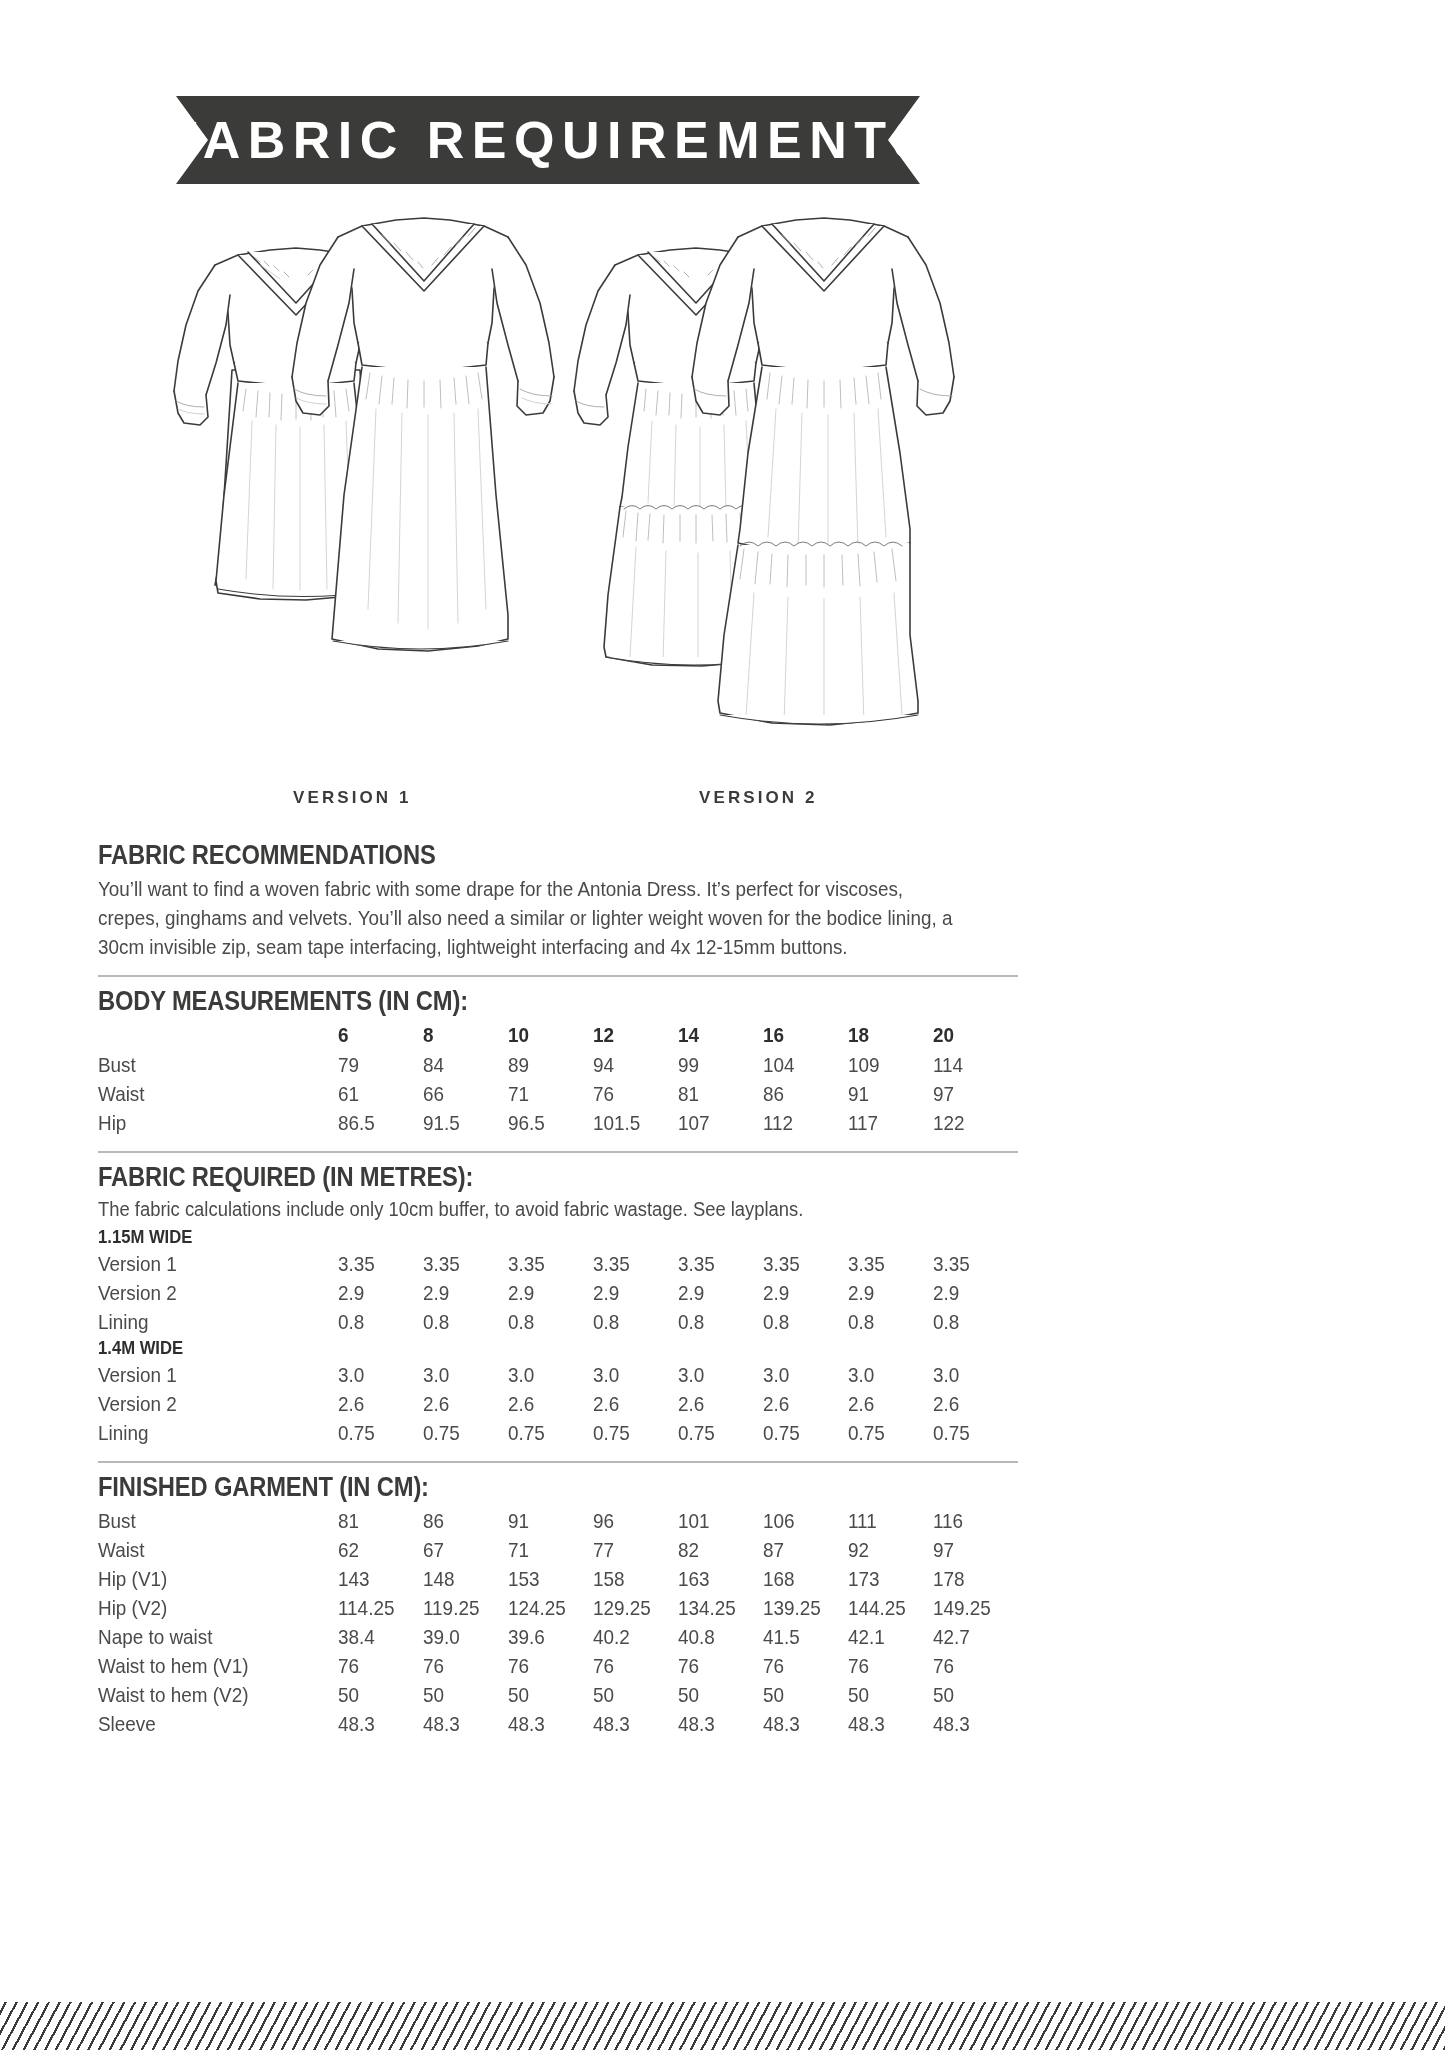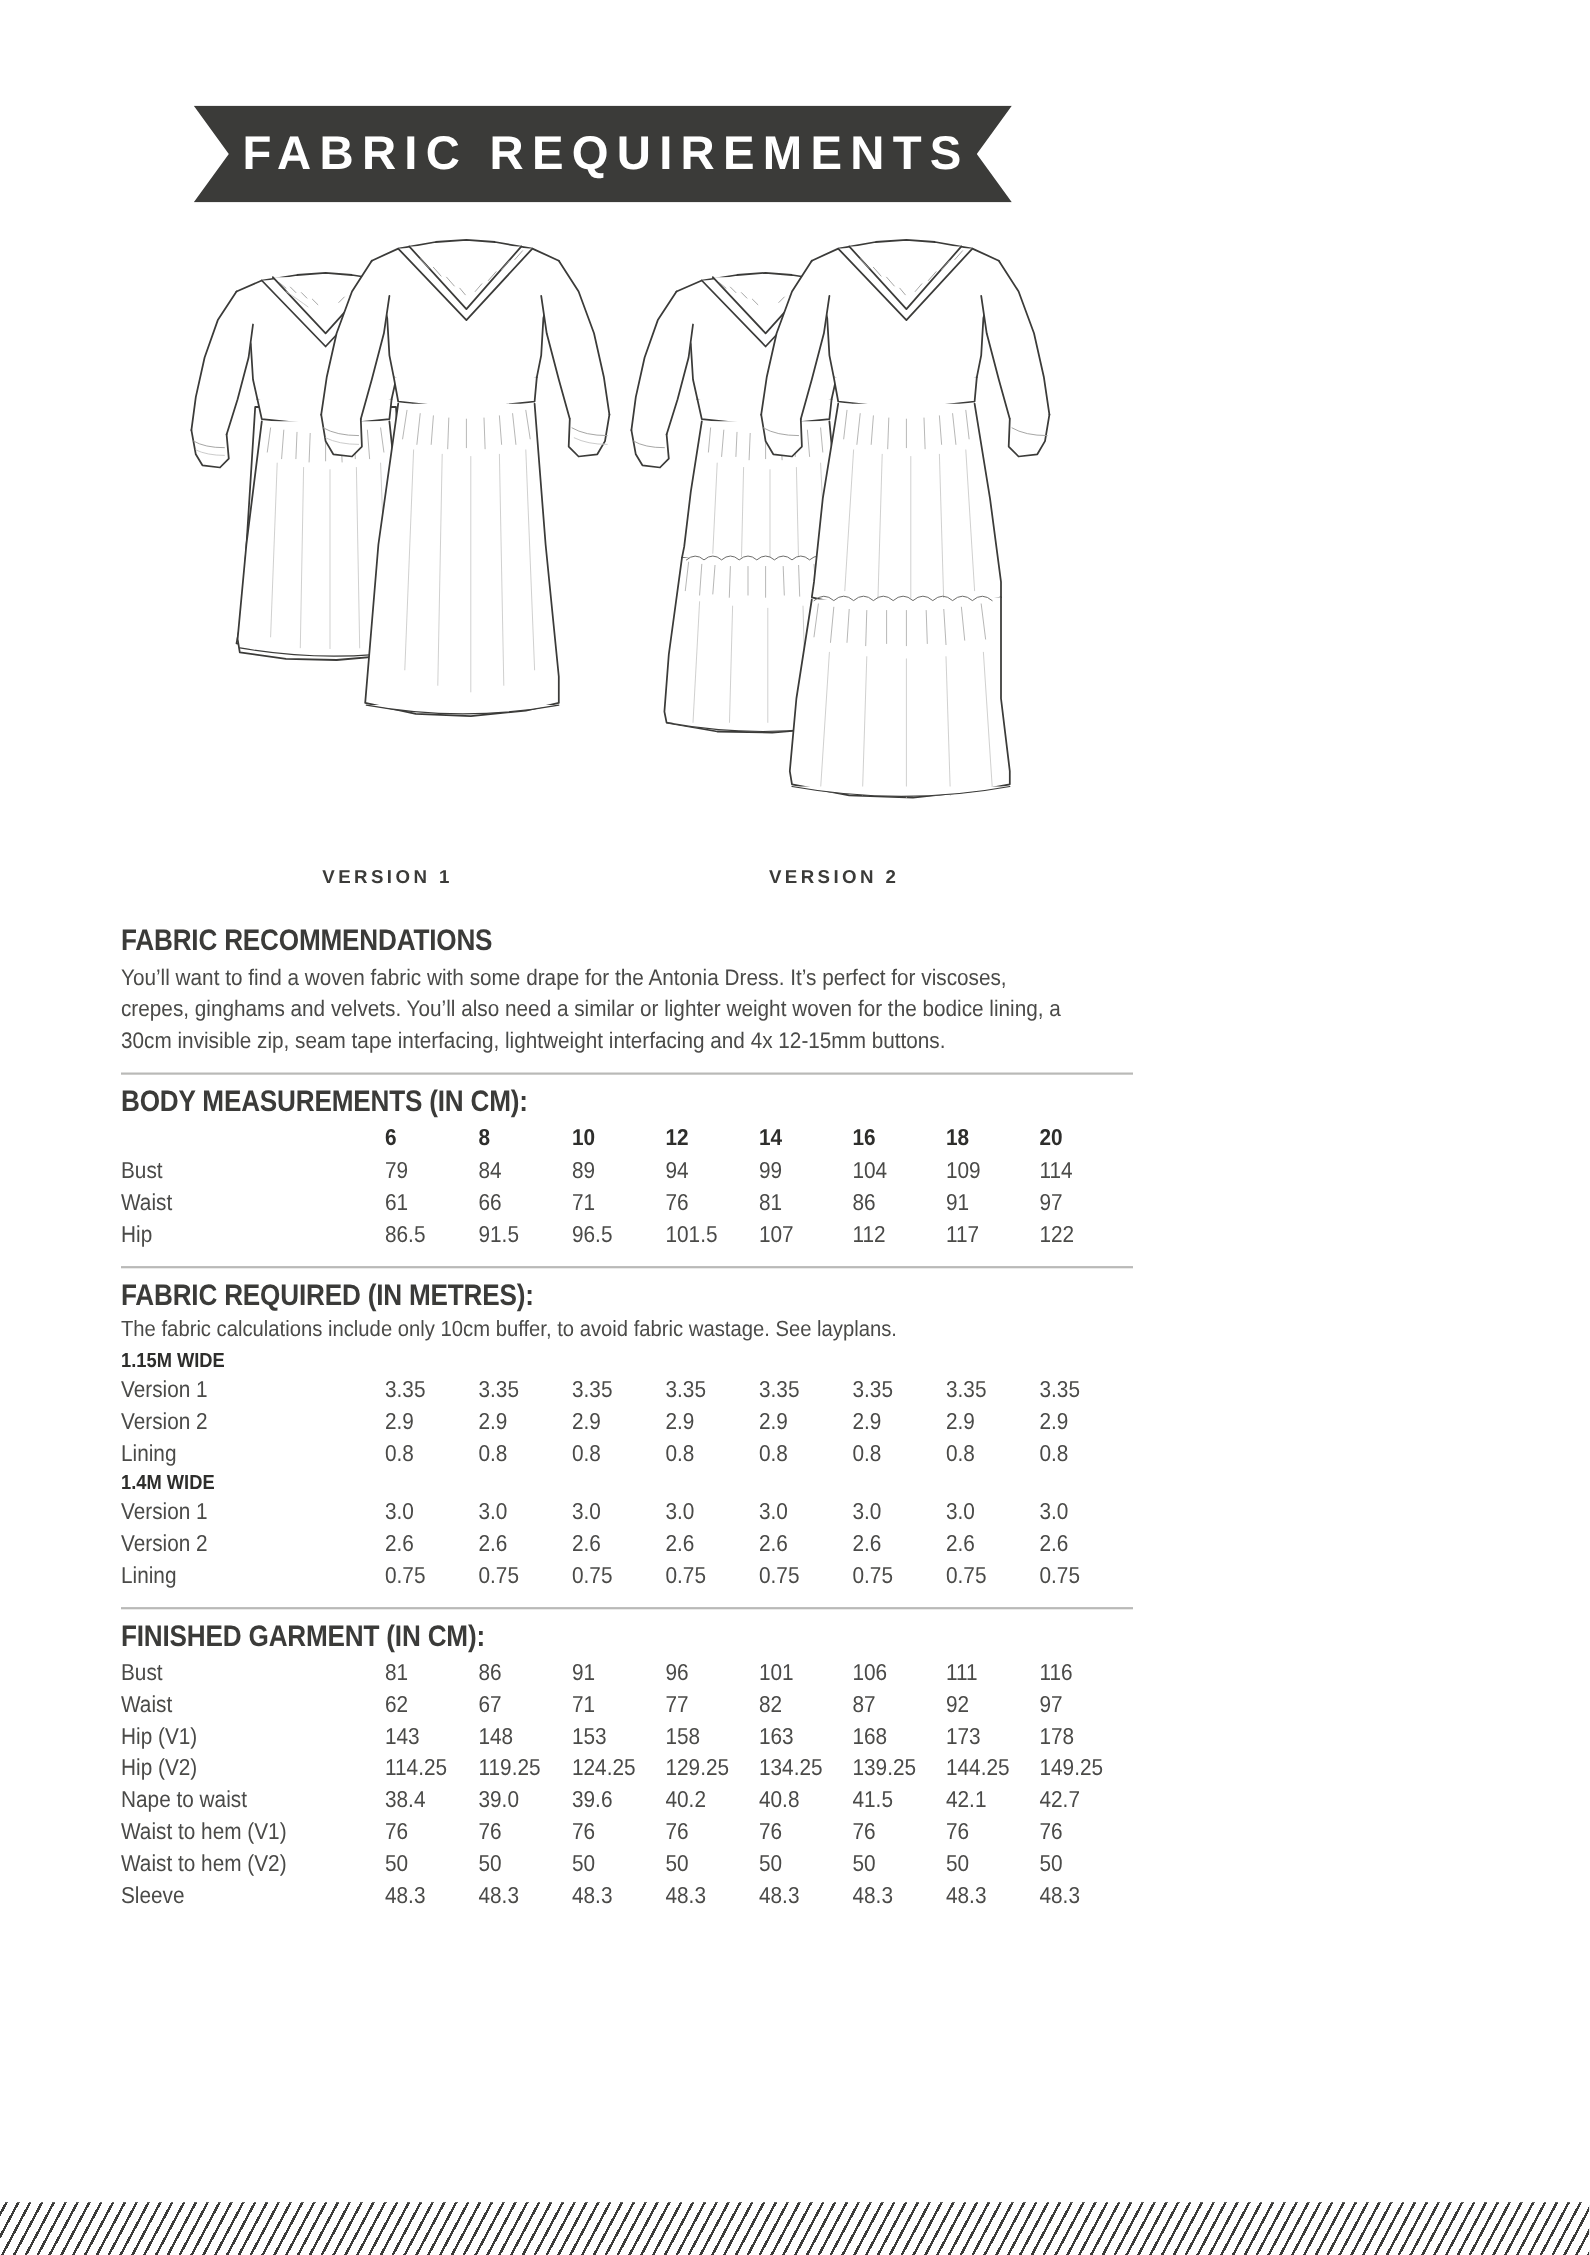--- a/index.html
+++ b/index.html
@@ -33,21 +33,21 @@
     background: #3b3b39;
     clip-path: polygon(0 0, 744px 0, 712px 44px, 744px 88px, 0 88px, 32px 44px);
   }
   .banner-title {
     position: absolute;
     inset: 0;
     display: flex;
     align-items: center;
     justify-content: center;
     color: #ffffff;
-    font-size: 43px;
+    font-size: 52px;
     font-weight: 700;
     letter-spacing: 7.5px;
     padding-left: 6px;
     white-space: nowrap;
     font-family: "Liberation Sans", sans-serif;
   }
 
   
   .illus {
     position: absolute;
@@ -67,21 +67,21 @@
     white-space: nowrap;
     font-family: "Liberation Sans", sans-serif;
   }
   #v1-label { top: 788px; left: 293px; }
   #v2-label { top: 788px; left: 699px; }
 
   
   .content {
     position: absolute;
     top: 840px;
-    left: 110px;
+    left: 98px;
     width: 920px;
   }
 
   h2.sec-title {
     font-size: 27px;
     font-weight: 700;
     color: #3b3b39;
     letter-spacing: -0.2px;
     font-family: "Liberation Sans Narrow", "Liberation Sans", sans-serif;
     transform: scaleX(0.88);

